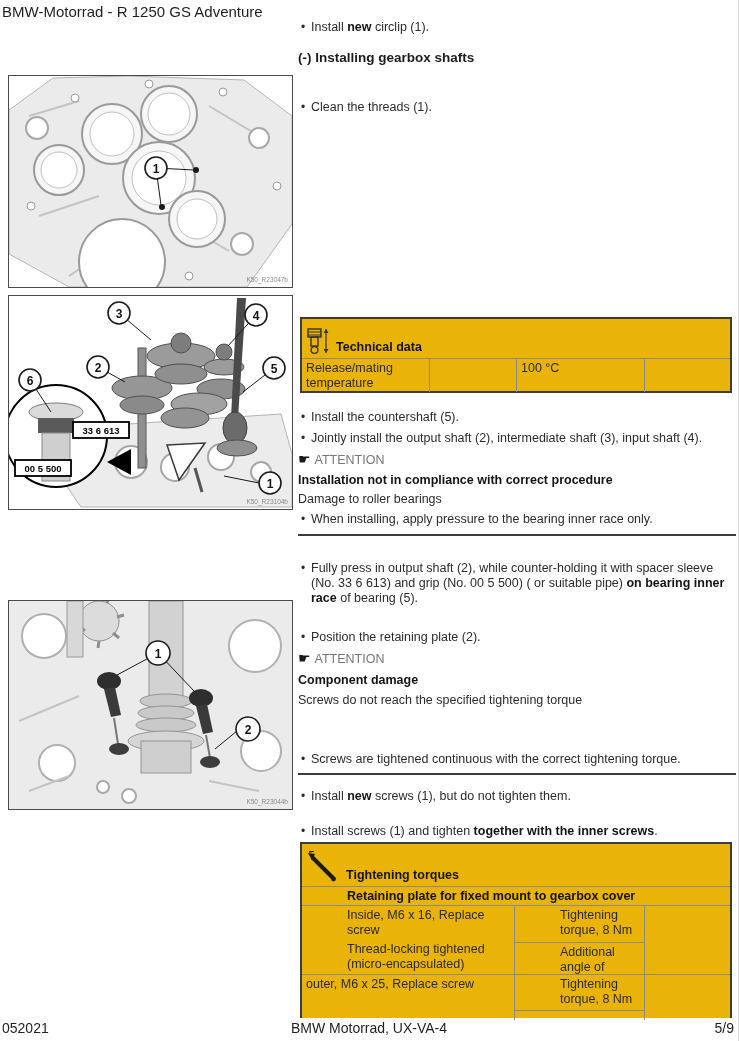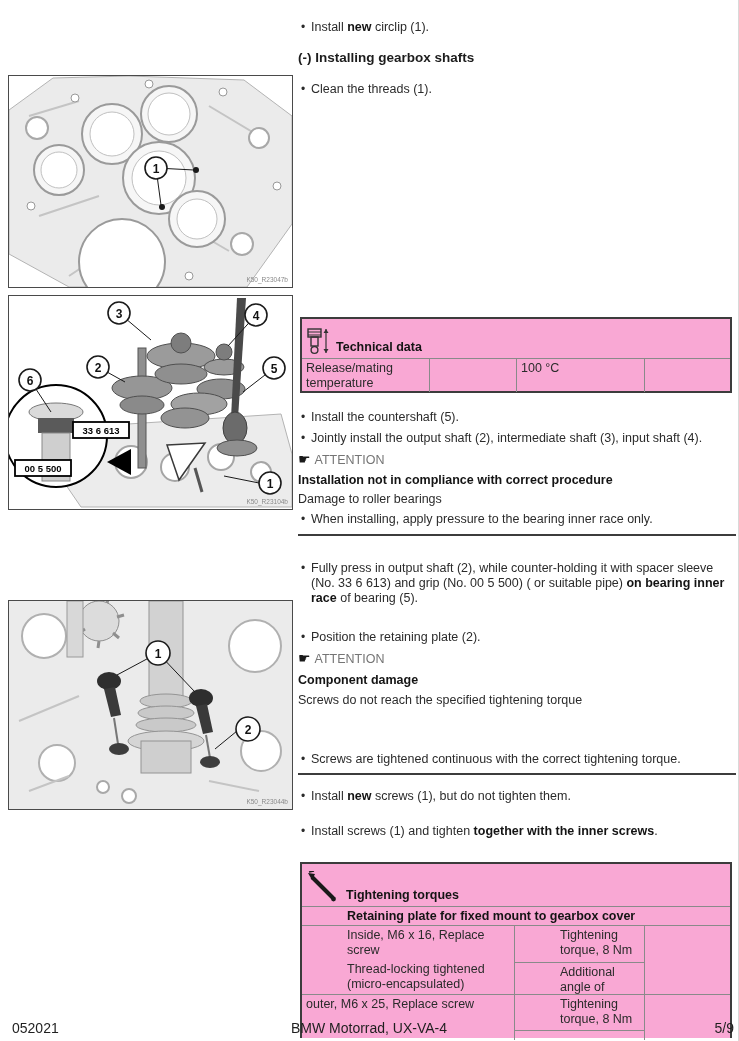--- a/index.html
+++ b/index.html
@@ -23,47 +23,48 @@
   .bullet { padding-left:13px; }
   .bullet::before { content:"•"; position:absolute; left:3px; top:0px; font-size:12px; color:#2b2b2b; }
   .h-section { font-size:13.5px; font-weight:bold; color:#1c1c1c; }
   .attention { font-weight:normal; color:#757575; font-size:12.5px; }
   .attention .hand { color:#1a1a1a; font-size:14px; margin-right:4px; }
   .att-title { font-weight:bold; color:#141414; }
   .rule { position:absolute; left:298px; width:438px; border-top:2px solid #3c3c3c; }
   b { color:#141414; }
 
   
-  .tbl { position:absolute; left:300px; width:432px; background:#f9a8d4; font-size:12.5px;text-decoration:underline; }
+  .tbl { position:absolute; left:300px; width:432px; background:#eab308; font-size:12.5px;text-decoration:underline; }
   #techTable  { top:317px; height:76px;  border:2px solid #3c3c3c; }
-  #torqTable  { top:842px; height:176px; border:2px solid #3c3c3c; border-bottom:none;margin-top:20px; }
+  #torqTable  { top:842px; height:176px; border:2px solid #3c3c3c; border-bottom:none; }
   .cell { position:absolute; overflow:hidden; padding:2px 4px; line-height:15px; }
   .b-r { border-right:1px solid #8a8a8a; }
   .b-b { border-bottom:1px solid #8a8a8a;padding-left:45px; }
   .tbl-head { font-weight:bold; color:#141414; display:flex; align-items:flex-end; gap:6px; padding:3px 4px; }
   .tbl-sub { font-weight:bold; color:#141414; }
 
   
   #footer { position:absolute; left:0; right:0; top:1020px; height:20px; font-size:14px; color:#1f1f1f; }
-  #footer .f-left  { position:absolute; left:12px; }
+  #footer .f-left  { position:absolute; left:2px; }
   #footer .f-center{ position:absolute; left:0; right:0; text-align:center; }
   #footer .f-right { position:absolute; right:4px; }
 
   
   .callout-circle { fill:#fff; stroke:#1a1a1a; stroke-width:1.6; }
   .callout-num { font-size:12px; font-weight:bold; fill:#111; }
   .leader { stroke:#1a1a1a; stroke-width:1; fill:none; }
   .cap { font-size:6.5px; fill:#8a8a8a; }
   .toolbox-label { font-size:9.5px; font-weight:bold; fill:#000; }
 </style>
 </head>
 <body>
 
 <div id="page">
 
+  <div class="doc-title">BMW-Motorrad - R 1250 GS Adventure</div>
 
   <div class="fig" id="fig1">
     <svg width="283" height="211" viewBox="0 0 283 211">
       <polygon points="0,34 44,2 120,0 235,4 283,40 283,148 238,211 60,211 0,178" fill="#ebebeb" stroke="#b3b3b3"></polygon>
       <path d="M20,40 L70,25 M30,140 L90,120 M200,30 L250,60 M160,140 L220,175 M60,200 L120,160" stroke="#c4c4c4" stroke-width="2" fill="none"></path>
       <g>
         <circle cx="160" cy="38" r="28" fill="#f6f6f6" stroke="#9a9a9a" stroke-width="2"></circle>
           <circle cx="160" cy="38" r="21" fill="#ffffff" stroke="#c0c0c0"></circle>
         <circle cx="103" cy="58" r="30" fill="#f6f6f6" stroke="#9a9a9a" stroke-width="2"></circle>
           <circle cx="103" cy="58" r="22" fill="#ffffff" stroke="#c0c0c0"></circle>
@@ -197,21 +198,21 @@
         <line class="leader" x1="228" y1="130" x2="206" y2="148"></line>
         <circle class="callout-circle" cx="239" cy="128" r="12"></circle>
         <text class="callout-num" x="239" y="132.5" text-anchor="middle">2</text>
       </g>
       <text class="cap" x="279" y="203" text-anchor="end">K50_R23044b</text>
     </svg>
   </div>
 
   <div class="rc bullet" style="top:20px">Install <b>new</b> circlip (1).</div>
   <div class="rc h-section" style="top:50px">(-) Installing gearbox shafts</div>
-  <div class="rc bullet" style="top:82px">Clean the threads (1).</div>
+  <div class="rc bullet" style="top:100px">Clean the threads (1).</div>
 
 
   <div class="tbl" id="techTable">
     <div class="cell b-b tbl-head" style="left:0;top:0;width:428px;height:40px">
       <svg width="24" height="28" viewBox="0 0 24 28">
         <rect x="2" y="2" width="13" height="8" fill="none" stroke="#333" stroke-width="1.4"></rect>
         <line x1="2" y1="5" x2="15" y2="5" stroke="#333"></line>
           <line x1="2" y1="8" x2="15" y2="8" stroke="#333"></line>
         <rect x="5" y="10" width="7" height="9" fill="none" stroke="#333" stroke-width="1.4"></rect>
         <circle cx="8.5" cy="23" r="3.4" fill="none" stroke="#333" stroke-width="1.4"></circle>

